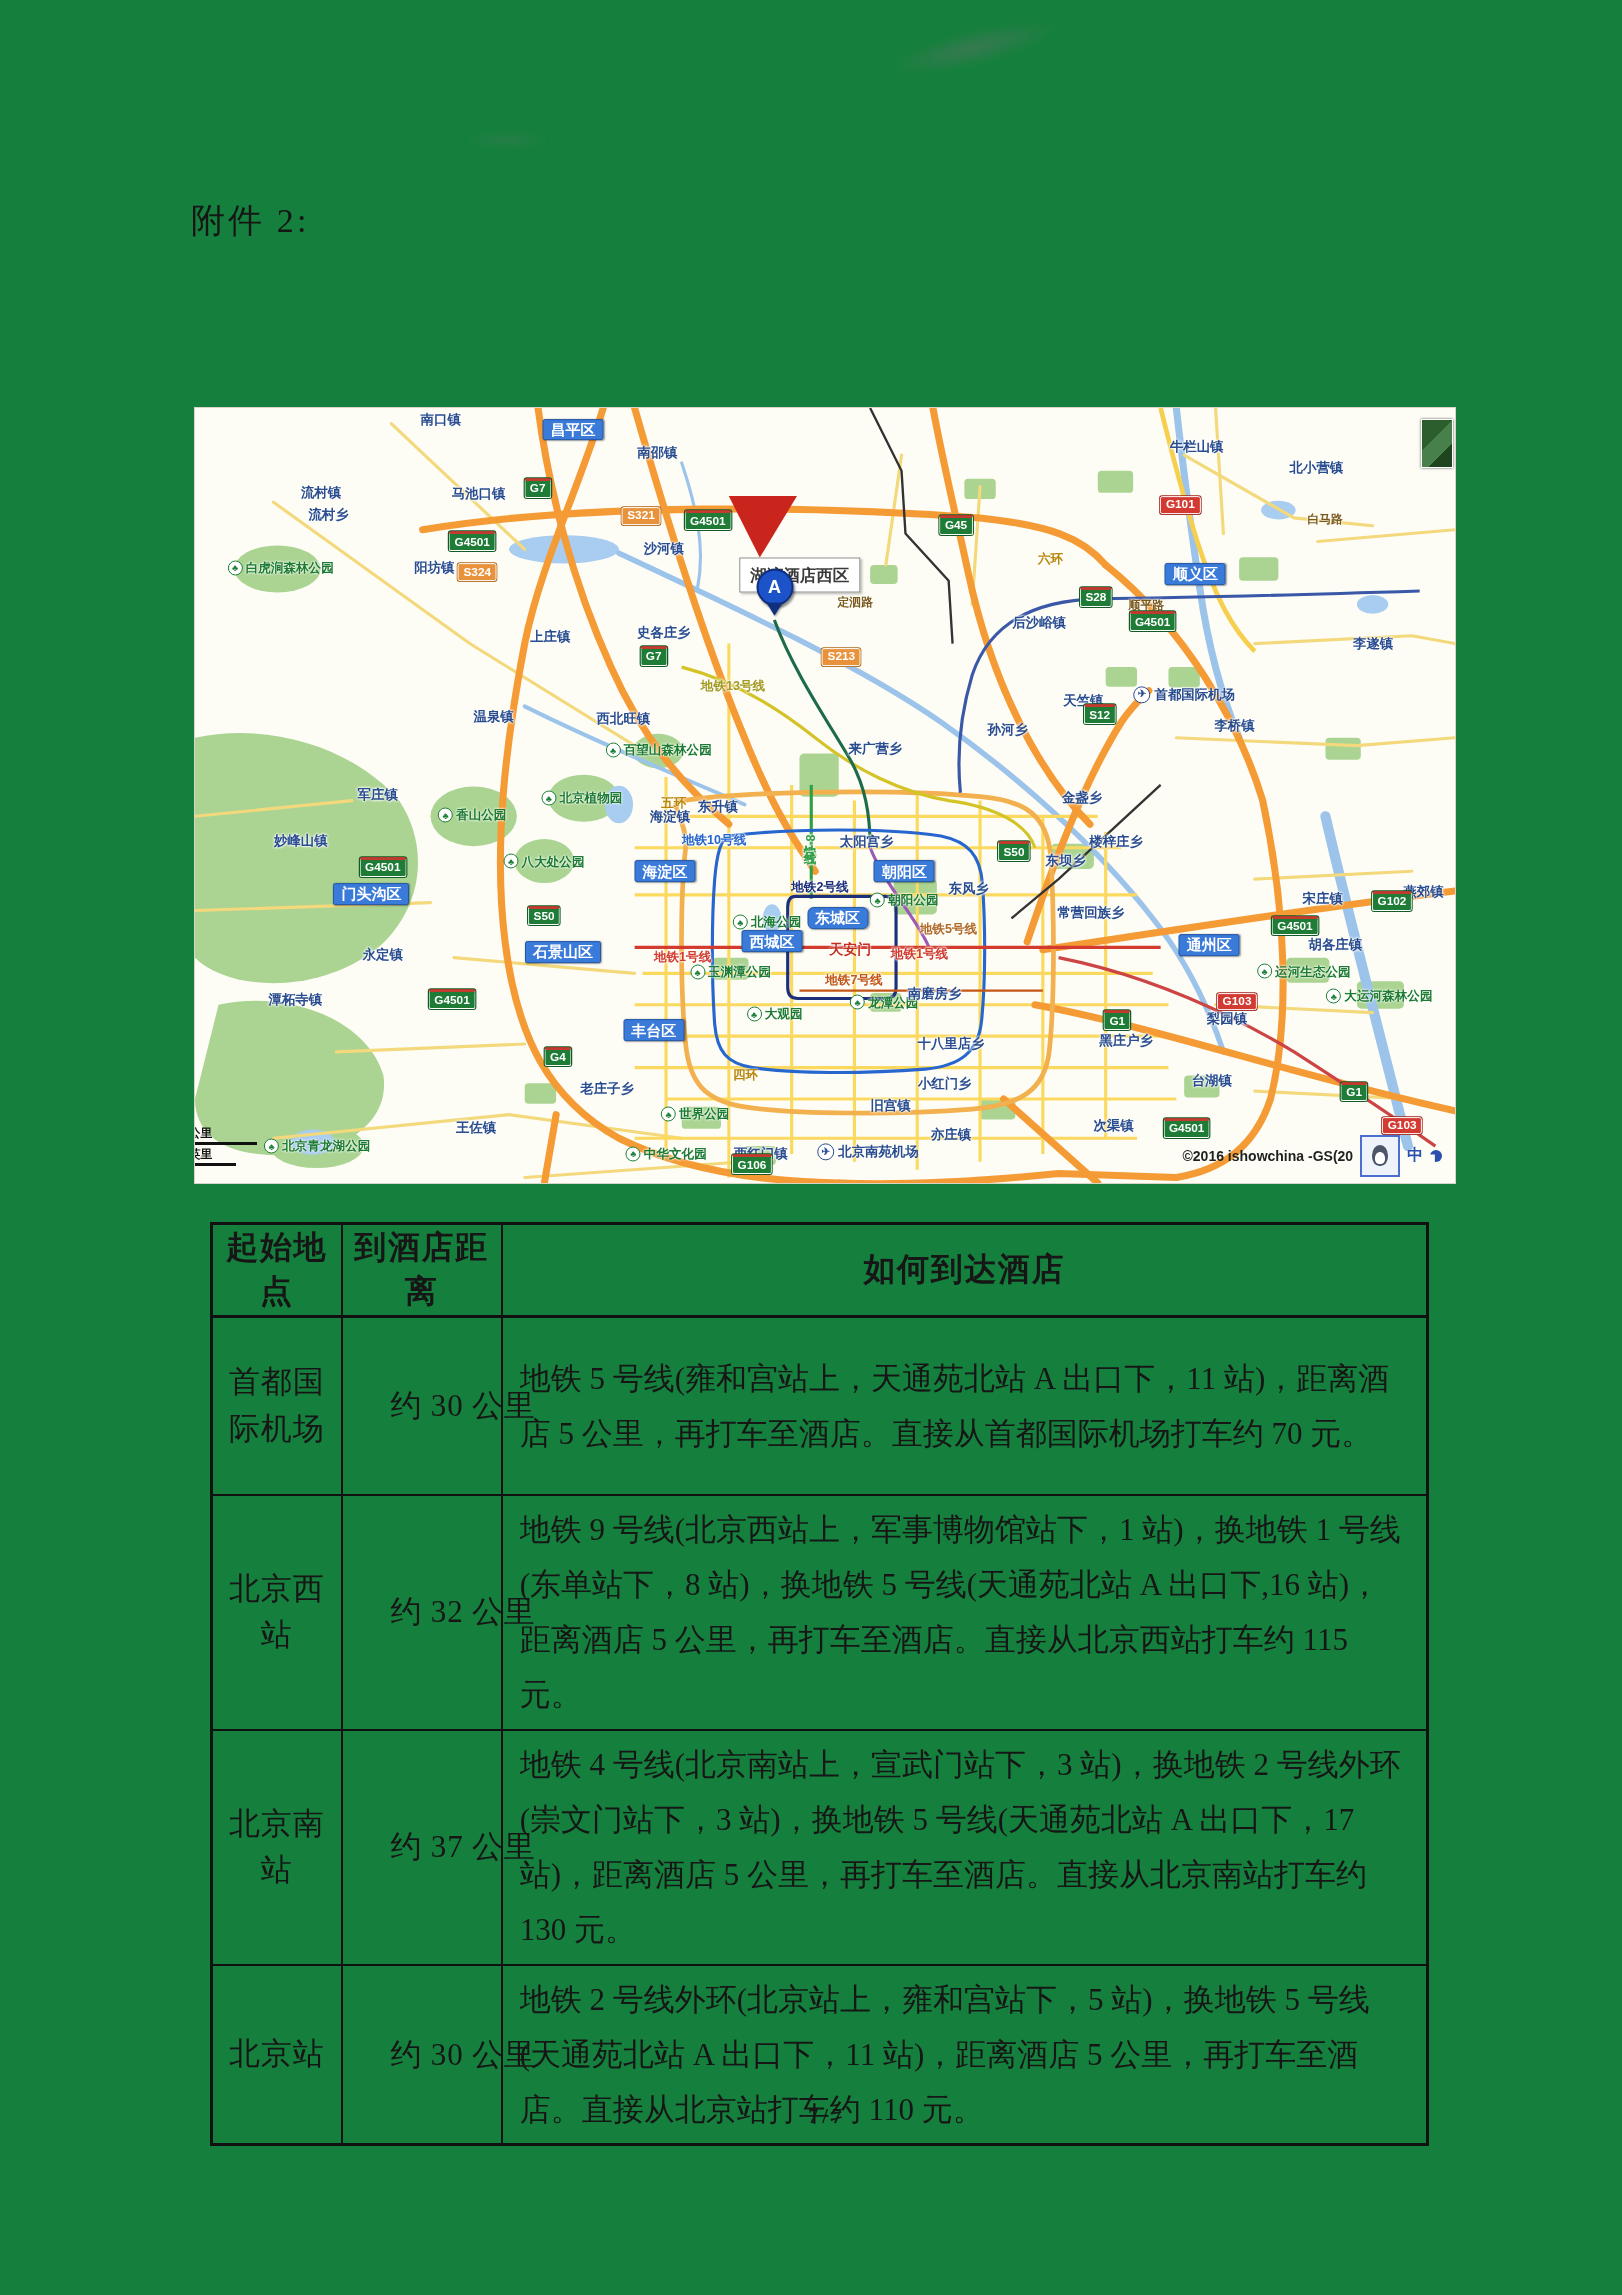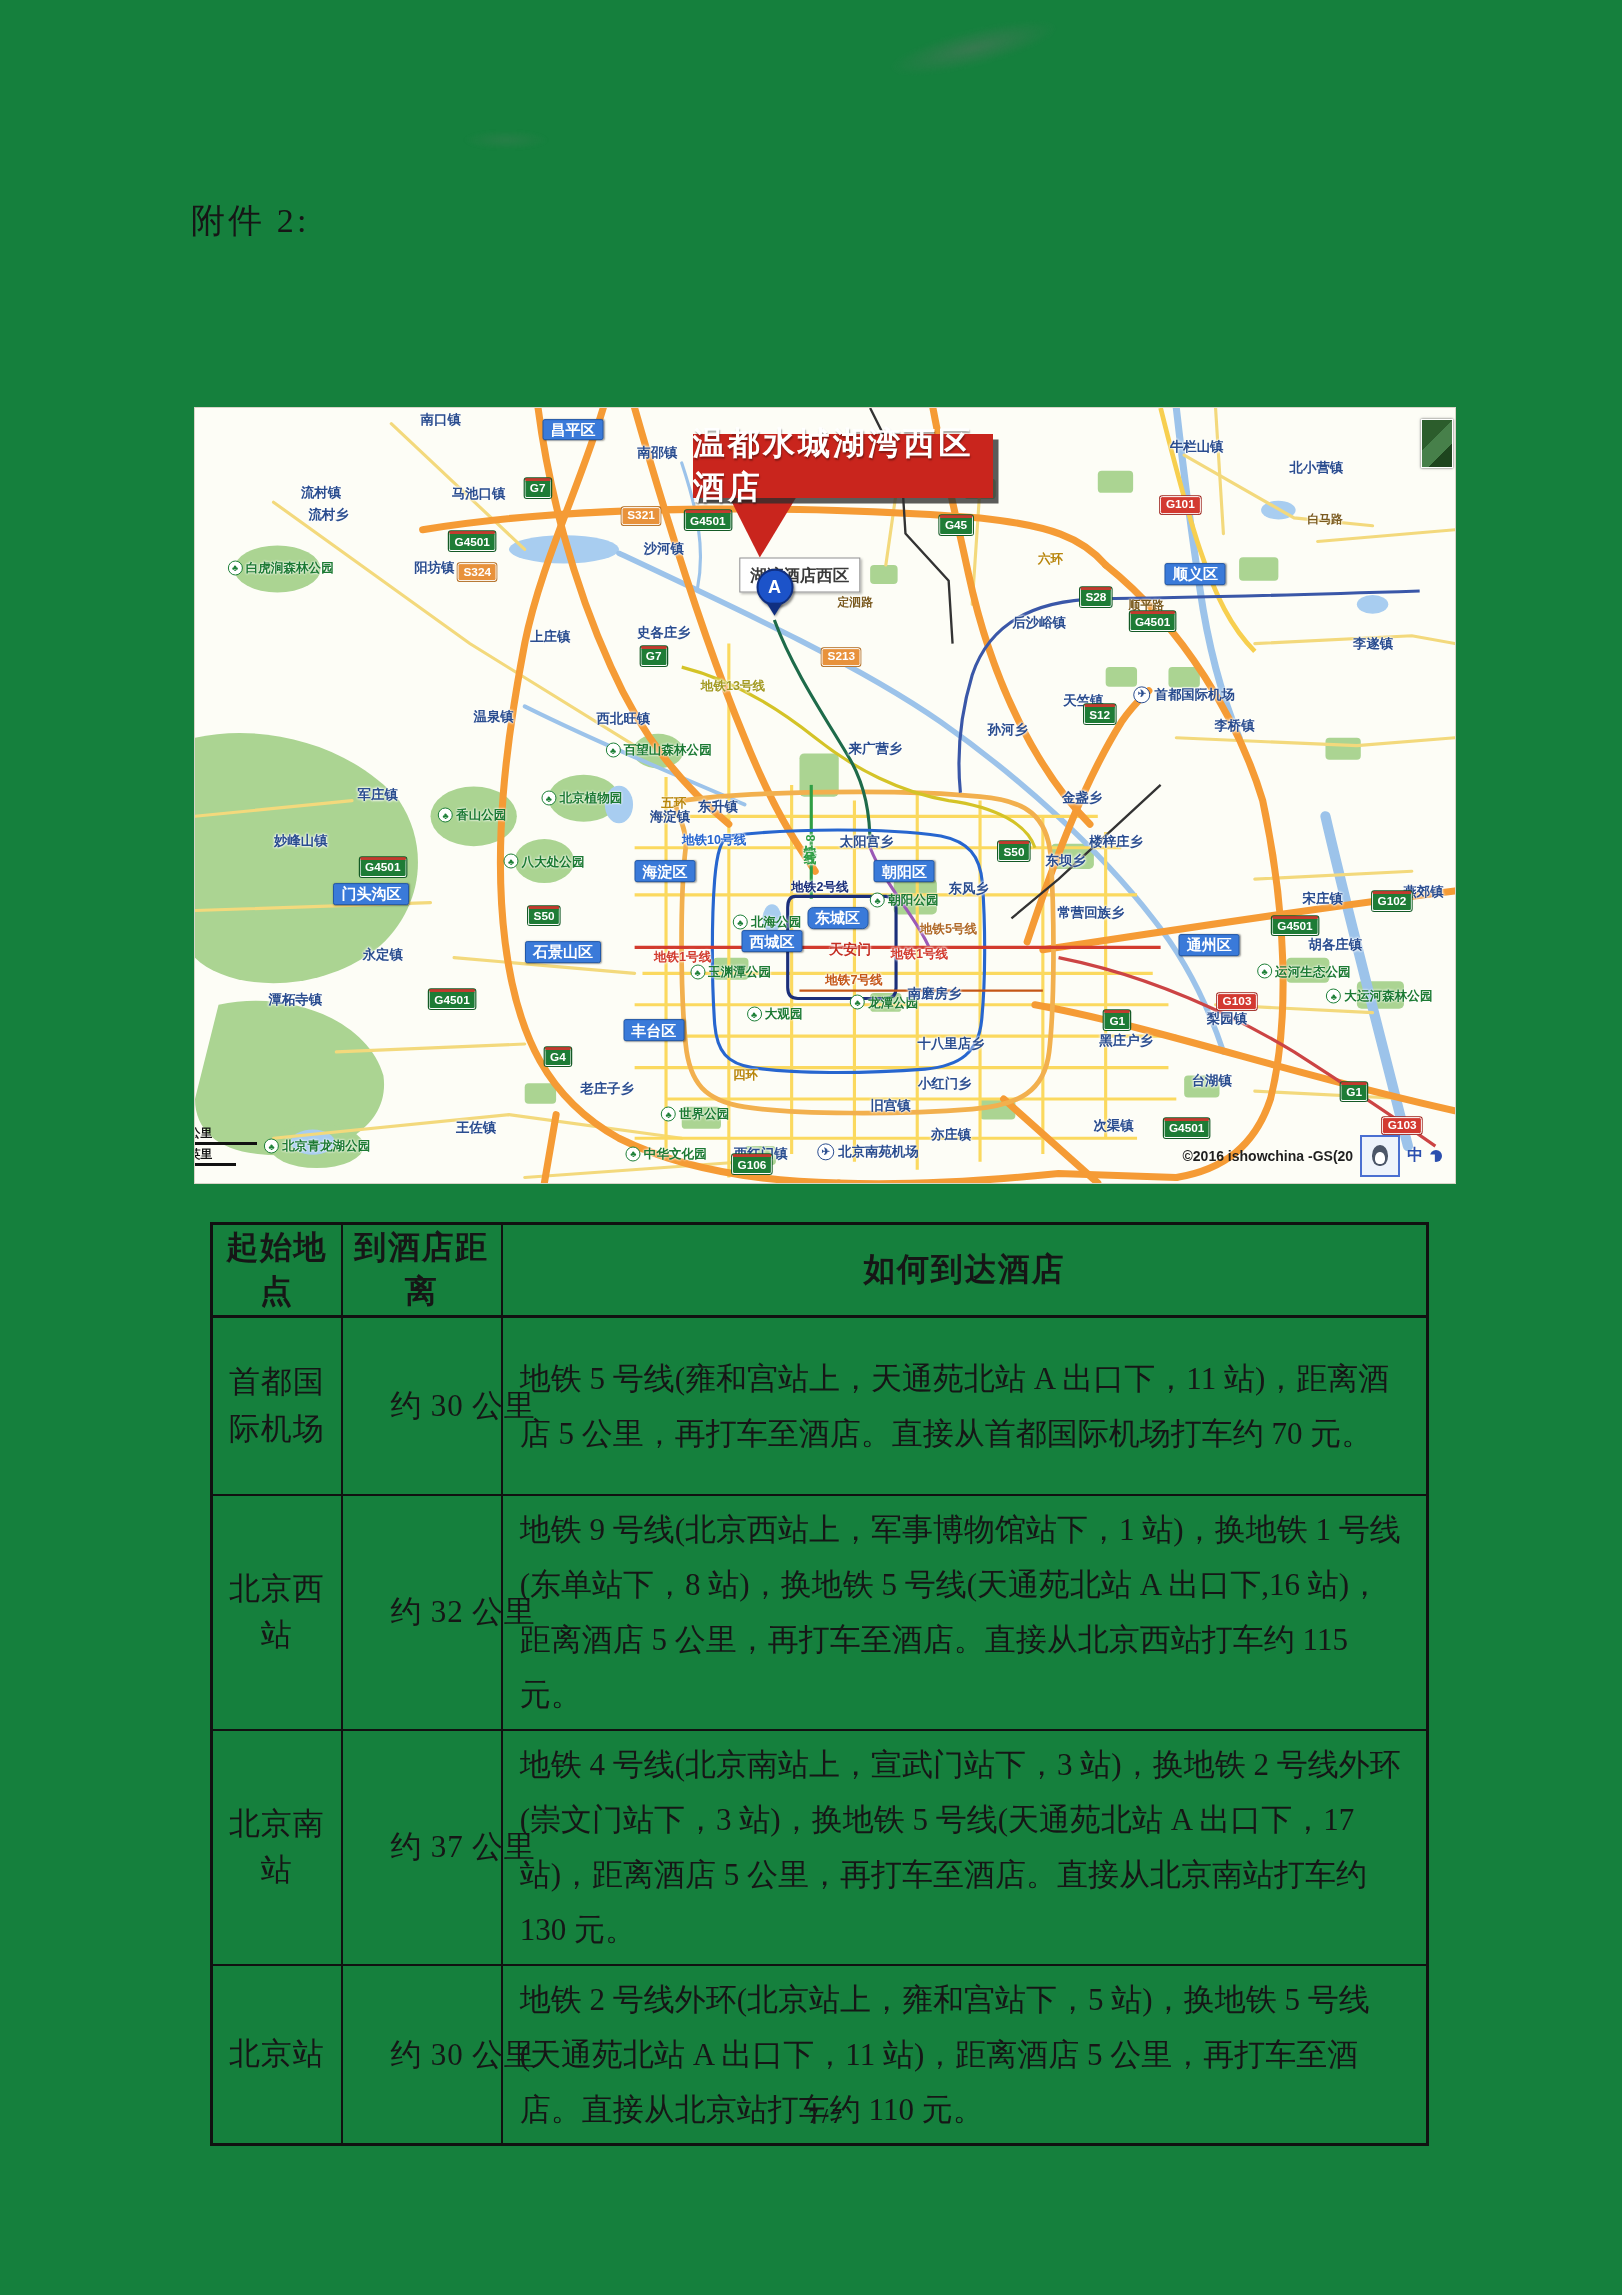--- a/index.html
+++ b/index.html
@@ -409,23 +409,20 @@
         </div>
         <div class="ml lbl-park" style="left: 37.4%; top: 96.2%;">
           <span class="tree-icon">♣</span>
           <span>中华文化园</span>
         </div>
         <div class="ml lbl-town" style="left: 44.9%; top: 96.2%;"><span>西红门镇</span></div>
         <div class="ml lbl-gshield" style="left: 44.2%; top: 97.6%;"><span>G106</span></div>
       </div>
 
     <div class="callout-tail"></div>
-    <div class="callout">
-      <span class="callout-text">温都水城湖湾西区酒店</span>
-    </div>
 
     <div class="hotel-label">湖湾酒店西区</div>
     <div class="pin">
       <div class="pin-circle">A</div>
       <div class="pin-tail"></div>
     </div>
 
     <div class="sat-thumb"></div>
 
     <div class="map-scale">

